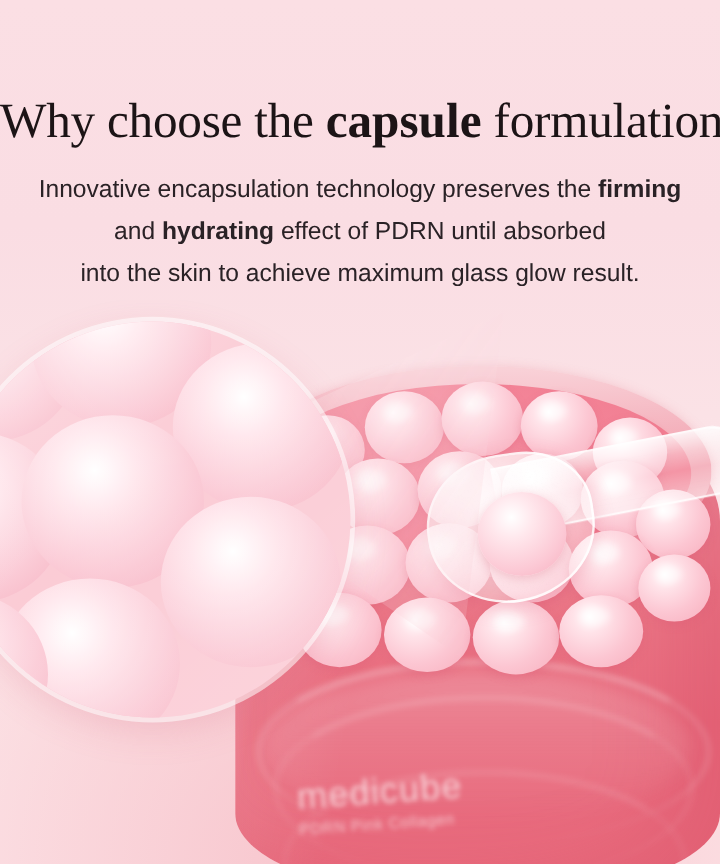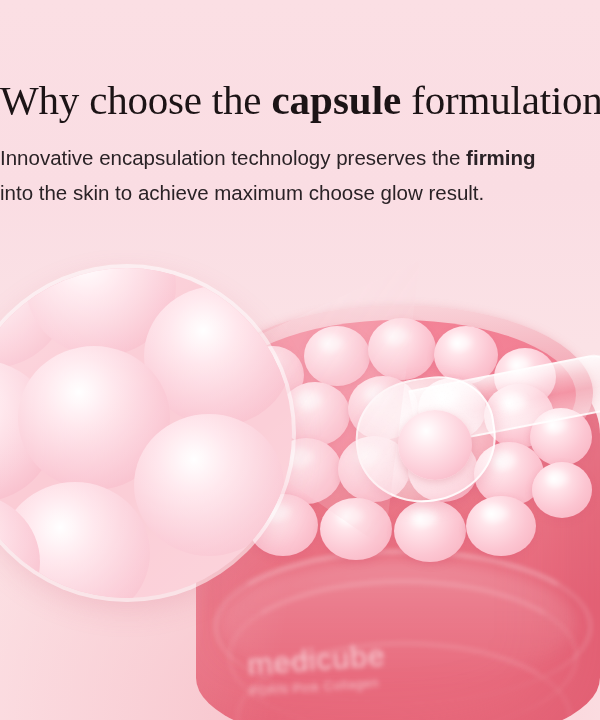--- a/index.html
+++ b/index.html
@@ -53,21 +53,21 @@
   .headline b {
     font-weight: 700;
     letter-spacing: 0px;
   }
 
   .body-copy {
     position: absolute;
     top: 140px;
     left: 0;
     width: 600px;
-    text-align: left;
+    text-align: center;
     color: #2a2226;
     font-size: 20.5px;
     line-height: 35px;
     white-space: nowrap;
   }
   .body-copy .line { display: block; }
   .body-copy b { font-weight: 700; }
 
   
   .photo {
@@ -284,21 +284,22 @@
 
 <div id="promo">
 
 
   <div class="headline">
     <span>Why choose the </span><b>capsule</b><span> formulation</span>
   </div>
 
   <div class="body-copy">
     <span class="line"><span>Innovative encapsulation technology preserves the </span><b>firming</b></span>
-    <span class="line">into the skin to achieve maximum choose glow result.</span>
+    <span class="line"><span>and </span><b>hydrating</b><span> effect of PDRN until absorbed</span></span>
+    <span class="line">into the skin to achieve maximum glass glow result.</span>
   </div>
 
   <div class="photo">
 
     <div class="jar-body"></div>
     <div class="jar-arc a1"></div>
     <div class="jar-arc a2"></div>
     <div class="jar-arc a3"></div>
 
     <div class="jar-rim"></div>

